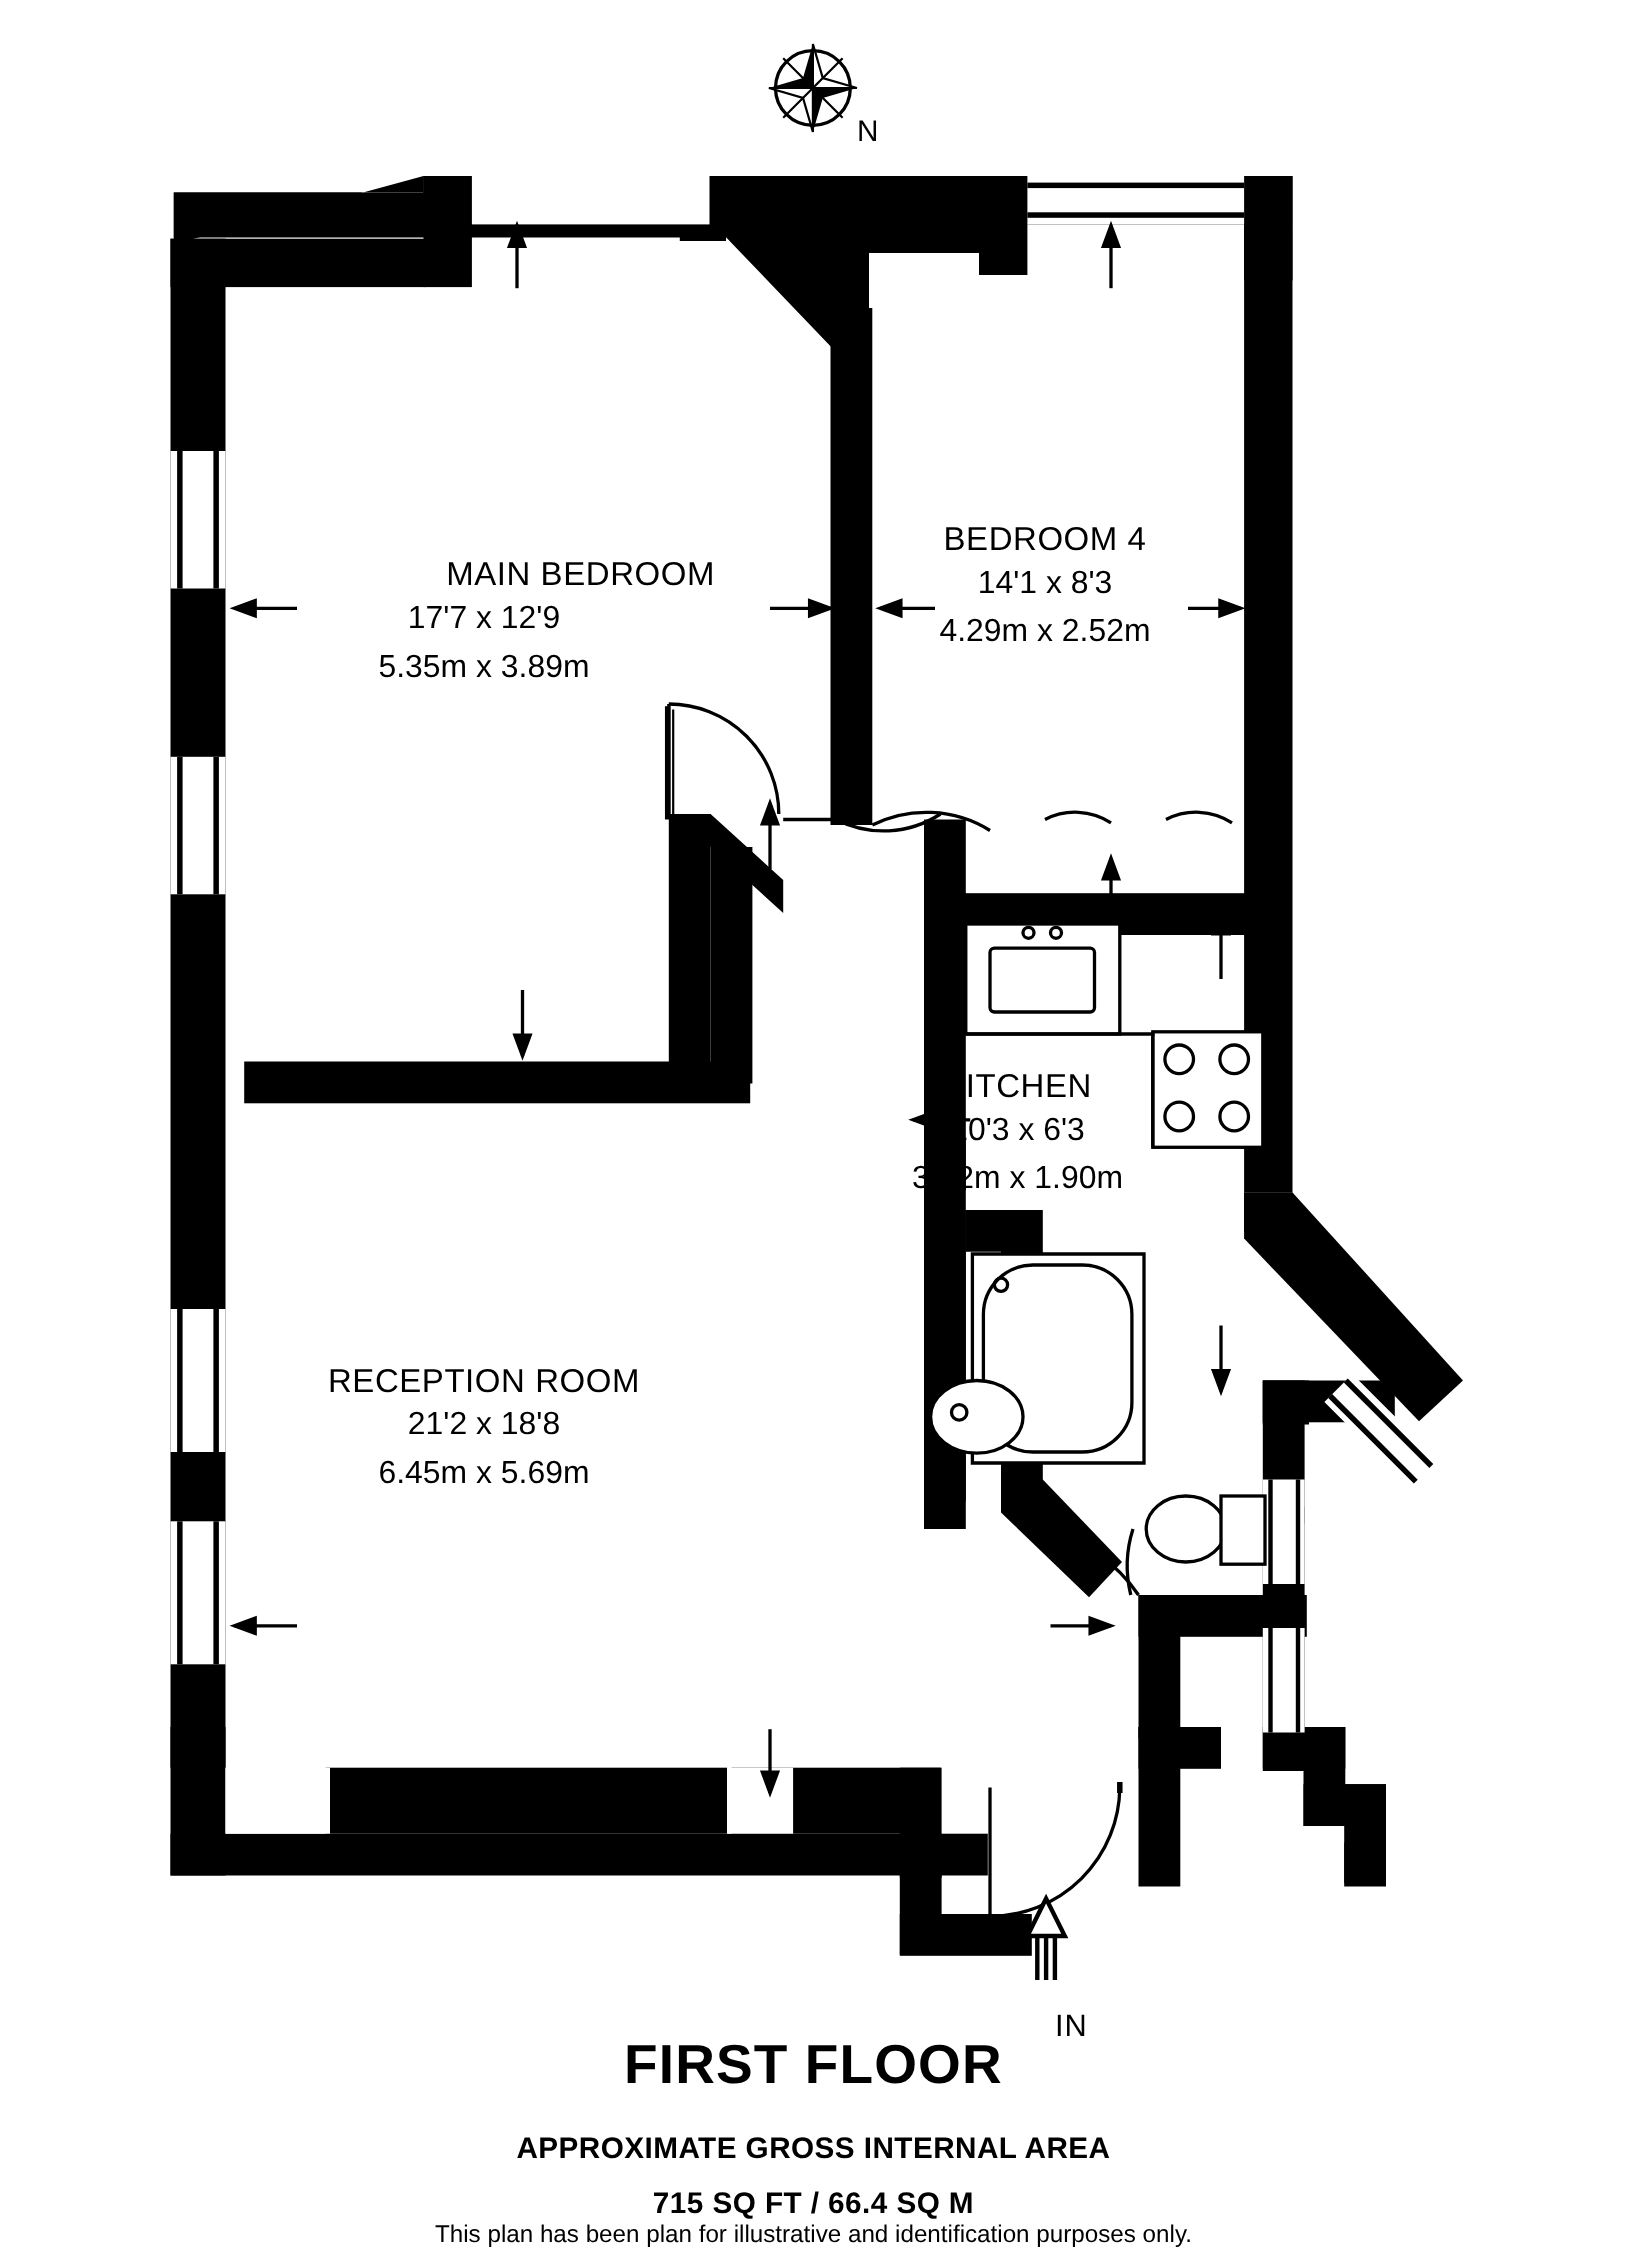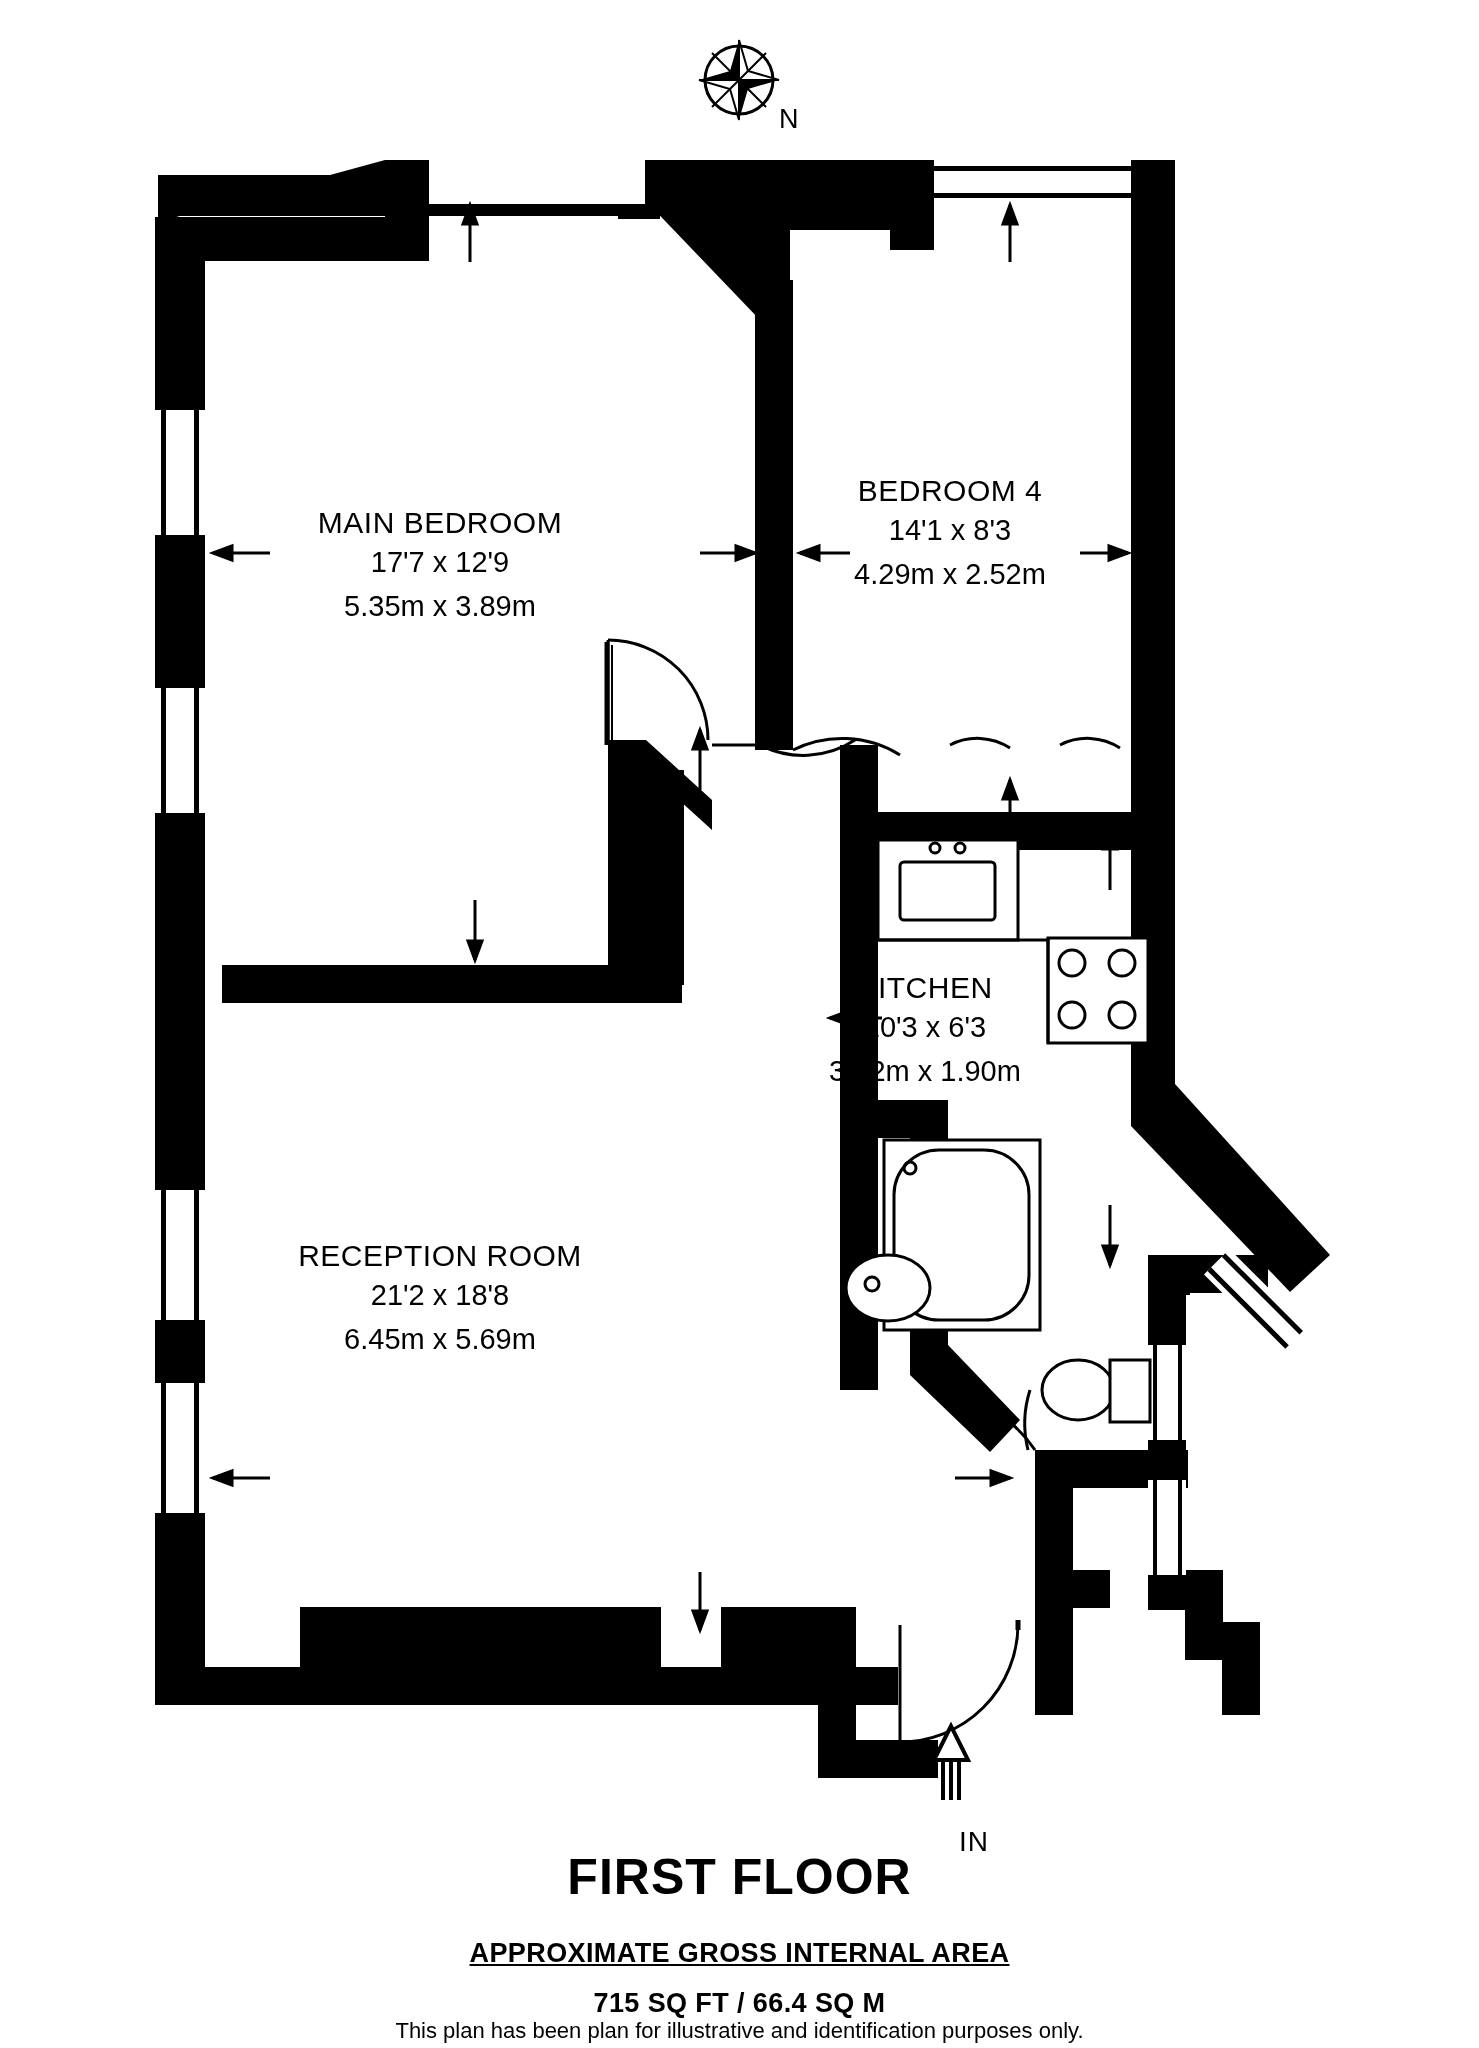--- a/index.html
+++ b/index.html
@@ -303,21 +303,21 @@
     <rect x="1110" y="1360" width="40" height="62" fill="#fff"></rect>
   </g>
 
   <g fill="none" stroke="#000" stroke-width="4">
     <path d="M951 1800 L951 1744"></path>
     <path d="M951 1726 L934 1760 L968 1760 Z" fill="#fff" stroke-width="4"></path>
     <path d="M943 1760 L943 1800 M959 1760 L959 1800"></path>
   </g>
 </svg>
 
-<div class="lbl room-name" style="left: 230px; top: 505px; width: 420px;">MAIN BEDROOM</div>
+<div class="lbl room-name" style="left: 230px; top: 505px; width: 420px; text-align: right;">MAIN BEDROOM</div>
 <div class="lbl room-dim" style="left: 230px; top: 545px; width: 420px;">17'7 x 12'9</div>
 <div class="lbl room-dim" style="left: 230px; top: 589px; width: 420px;">5.35m x 3.89m</div>
 
 <div class="lbl room-name" style="left: 780px; top: 473px; width: 340px;">BEDROOM 4</div>
 <div class="lbl room-dim" style="left: 780px; top: 513px; width: 340px;">14'1 x 8'3</div>
 <div class="lbl room-dim" style="left: 780px; top: 557px; width: 340px;">4.29m x 2.52m</div>
 
 <div class="lbl room-name" style="left: 800px; top: 970px; width: 250px;">KITCHEN</div>
 <div class="lbl room-dim" style="left: 800px; top: 1010px; width: 250px;">10'3 x 6'3</div>
 <div class="lbl room-dim" style="left: 790px; top: 1054px; width: 270px;">3.12m x 1.90m</div>
@@ -325,17 +325,17 @@
 <div class="lbl room-name" style="left: 220px; top: 1238px; width: 440px;">RECEPTION ROOM</div>
 <div class="lbl room-dim" style="left: 220px; top: 1278px; width: 440px;">21'2 x 18'8</div>
 <div class="lbl room-dim" style="left: 220px; top: 1322px; width: 440px;">6.45m x 5.69m</div>
 
 <div class="north-letter" style="left: 779px; top: 104px;">N</div>
 
 <div class="in-letter" style="left: 930px; top: 1826px; margin-left: 29px;">IN</div>
 
 <div class="floor-title" style="top: 1848px;">FIRST FLOOR</div>
 
-<div class="area-line1" style="top: 1938px; text-decoration: underline;">APPROXIMATE GROSS INTERNAL AREA</div>
+<div class="area-line1" style="top: 1938px;">APPROXIMATE GROSS INTERNAL AREA</div>
 
 <div class="area-line2" style="top: 1974px; margin-top: 14px;">715 SQ FT / 66.4 SQ M</div>
 
 <div class="disclaimer" style="top: 2018px;">This plan has been plan for illustrative and identification purposes only.</div>
 
 </body></html>

